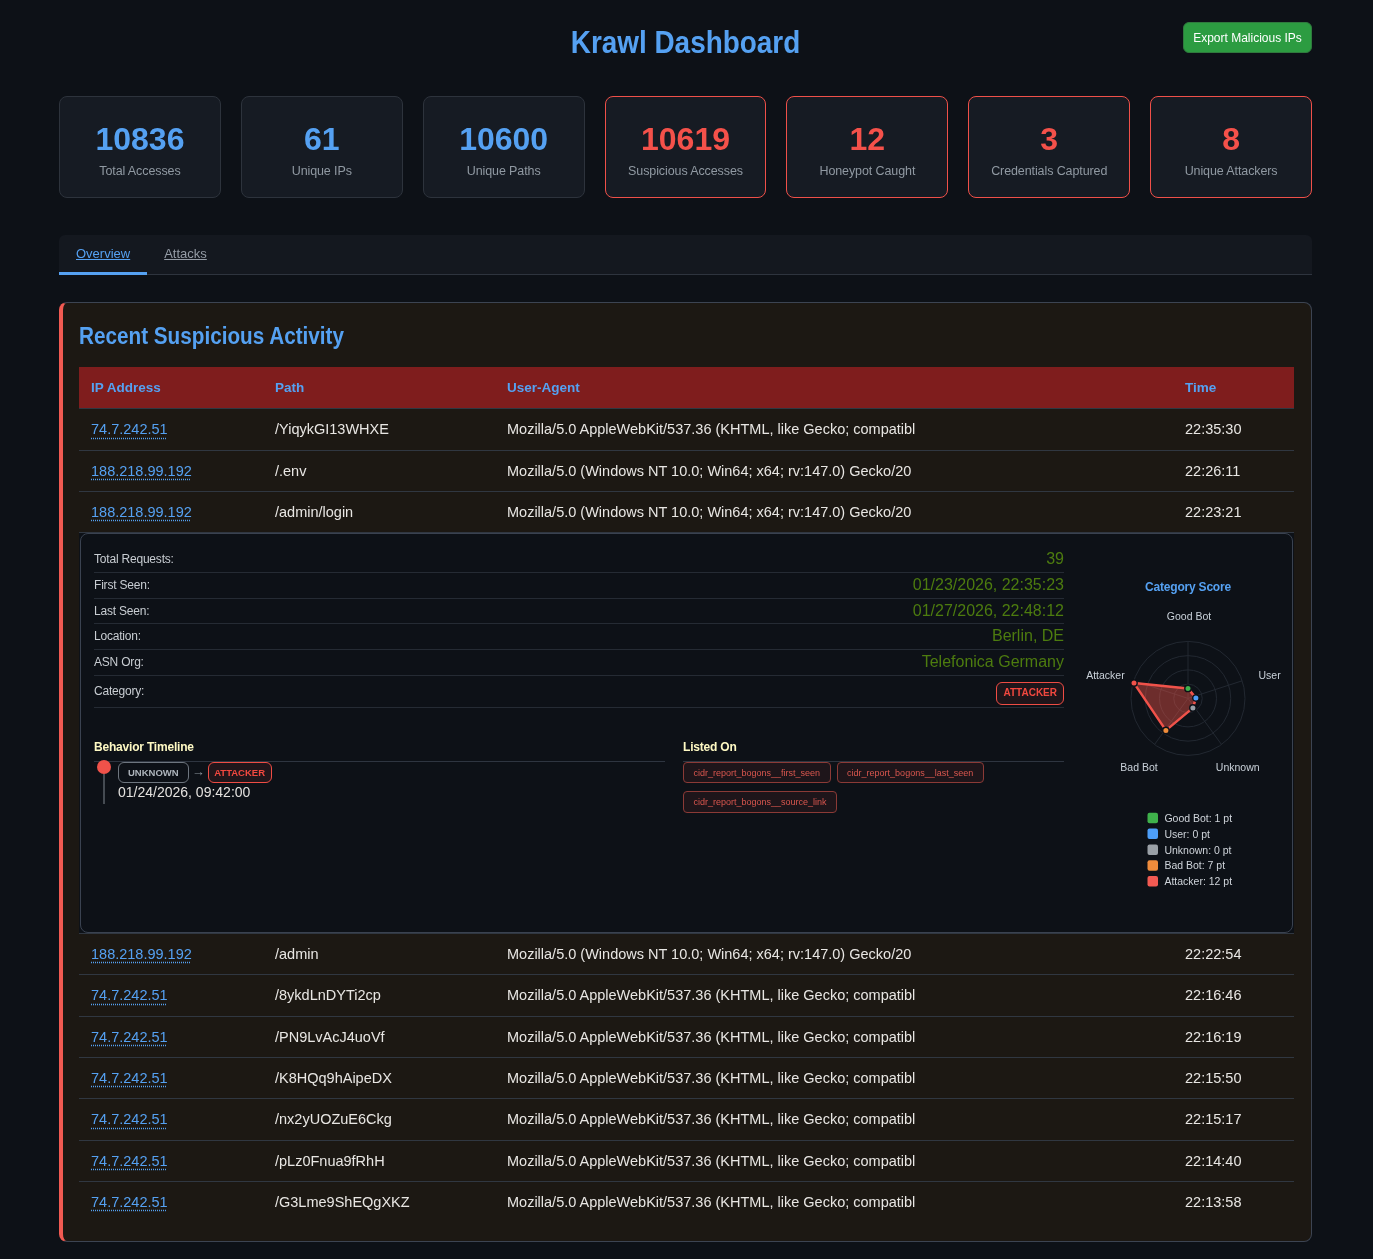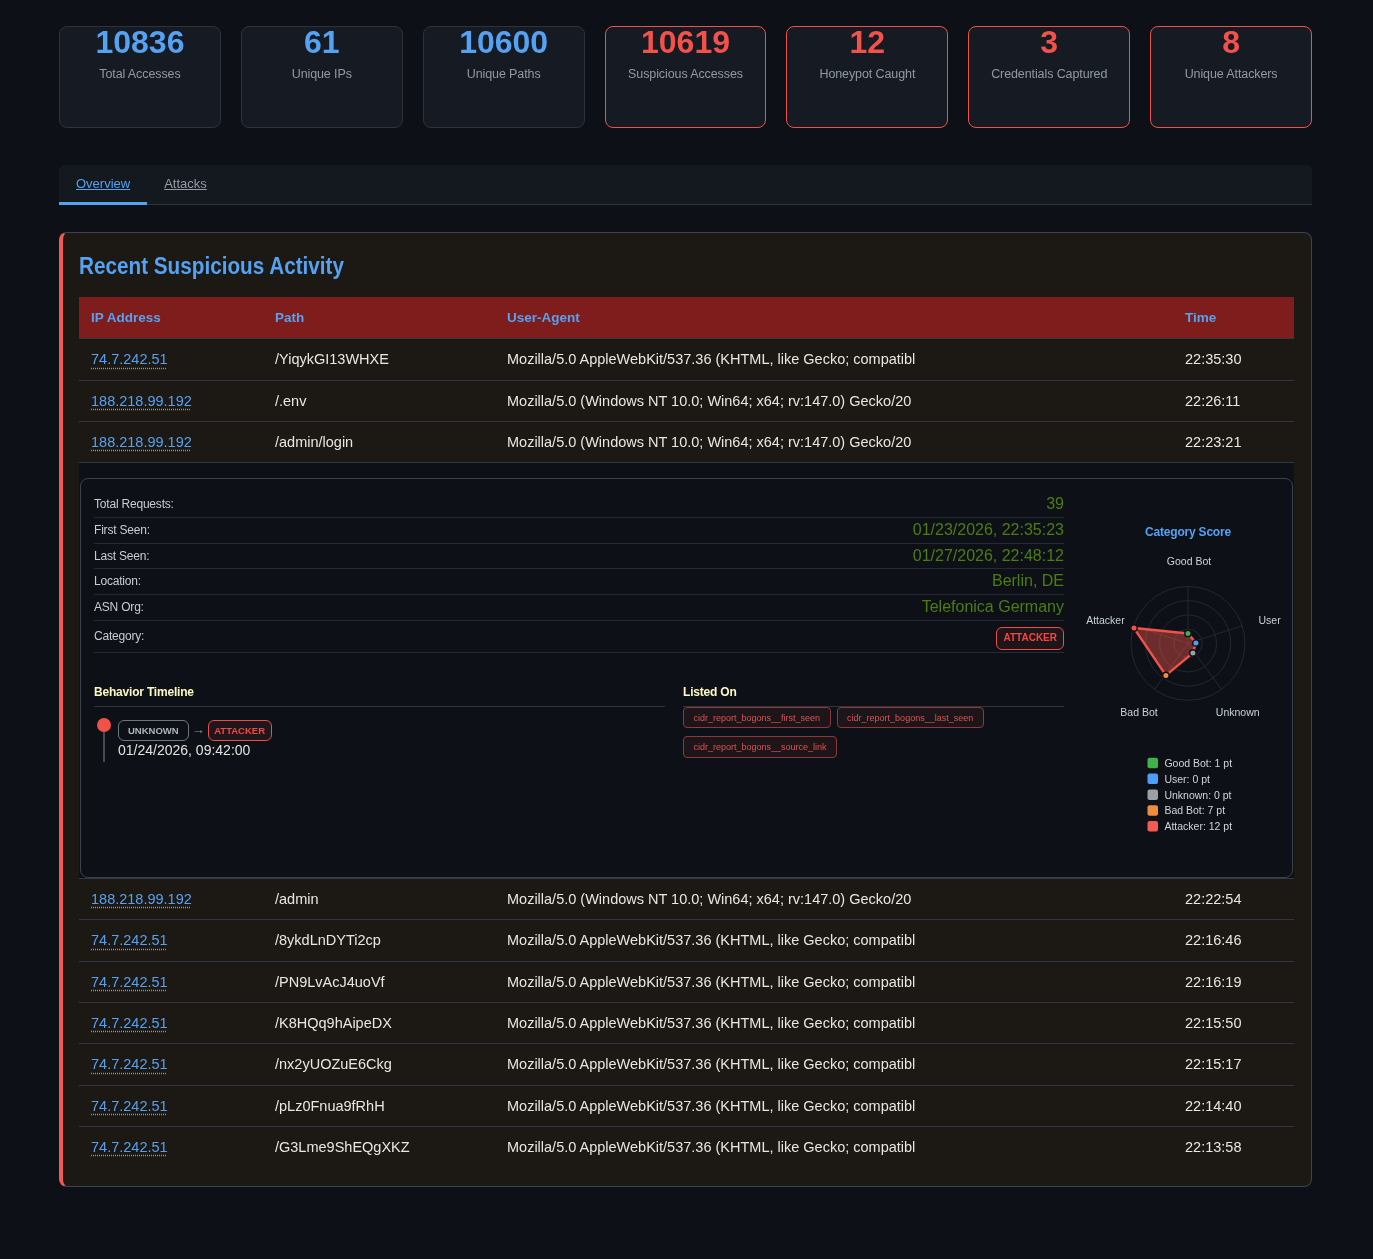--- a/index.html
+++ b/index.html
@@ -3,62 +3,66 @@
 <meta charset="utf-8">
 <style>
 * { box-sizing: border-box; margin: 0; padding: 0; }
 html,body { width:1373px; height:1259px; background:#0d1117; font-family:"Liberation Sans", sans-serif; overflow:hidden; }
 .page { padding: 0 61px 0 59px; }
 .hdr { position:relative; height:70px; }
 .hdr h1 { position:absolute; left:0; right:0; top:25px; text-align:center; font-size:31px; font-weight:bold; color:#55a1f2; }
 .hdr h1 span { display:inline-block; transform:scaleX(0.9); }
 .export { position:absolute; right:0; top:22px; width:129px; height:31px; background:#2c9c41; color:#fff; border:1px solid #2f7a3d; border-radius:6px; font-size:12px; font-family:"Liberation Sans", sans-serif; }
 .stats { display:flex; gap:20px; margin-top:26px; }
-.card { flex:1; height:102px; background:#161b23; border:1px solid #2d333c; border-radius:8px; text-align:center; }
+.card { flex:1; height:102px; background:#161b23; border:1px solid #2d333c; border-radius:8px; text-align:center; padding-top:27px; }
 .card .num { font-size:32px; font-weight:bold; color:#55a1f2; line-height:30px; }
 .card .lbl { font-size:12.5px; color:#9099a2; margin-top:10px; letter-spacing:-0.1px; }
 .card.red { border-color:#ef5049; }
 .card.red .num { color:#f4514a; }
 .tabs { margin-top:37px; height:40px; background:#14181f; border-bottom:1px solid #2e343e; border-radius:6px 6px 0 0; display:flex; }
 .tab { height:40px; line-height:38px; padding:0 17px; font-size:13px; color:#959ca6; text-decoration:underline; }
 .tab.active { color:#55a1f2; border-bottom:3px solid #55a1f2; }
 .panel { margin-top:27px; background:#1c1813; border:1px solid #3c4452; border-left:4px solid #f15a52; border-radius:8px; padding:16px 18px 19px 16px; }
 .panel h2 { font-size:23px; font-weight:bold; color:#55a1f2; margin:4px 0 17px 0; }
 .panel h2 span { display:inline-block; transform:scaleX(0.9); transform-origin:0 50%; }
 table { width:100%; border-collapse:collapse; table-layout:fixed; }
 th { background:#7f1d1d; color:#55a1f2; font-size:13.5px; text-align:left; padding:12.5px 12px; line-height:16.3px; }
 td { font-size:14.5px; color:#e8e6e3; padding:12px; line-height:16.3px; border-top:1px solid #303741; white-space:nowrap; overflow:hidden; }
 col.c1{width:184px} col.c2{width:232px} col.c3{width:678px} col.c4{width:121px}
 a.ip { color:#55a1f2; text-decoration:underline dotted; text-underline-offset:3px; }
-tr.detail > td { background:#0d1117; padding:15px 0 0 0; }
+tr.detail > td { background:#0d1117; padding:0 0 0 0; }
 .dbox { border:1px solid #3a4250; border-radius:8px; background:#0d1117; margin:0 1px; padding:13px 14px 14px 13px; display:flex; height:400px; }
 .dleft { width:970px; }
 .kv { display:flex; justify-content:space-between; align-items:center; border-bottom:1px solid #252b34; min-height:25.7px; }
 .kv.cat { min-height:32.3px; }
 .kv .k { font-size:12px; letter-spacing:-0.2px; color:#c8cdd2; }
 .kv .v { font-size:16px; font-weight:normal; color:#4d7c0f; }
 .badge-att { display:inline-block; border:1px solid #ef4c44; color:#f2483f; background:rgba(240,74,66,0.08); font-size:10px; line-height:10px; font-weight:bold; border-radius:6px; padding:5.5px 6px; position:relative; top:2px; }
 .cols { display:flex; gap:18px; margin-top:32.5px; }
 .col-tl { width:571px; }
 .col-li { width:381px; }
 .sechead { font-size:12px; letter-spacing:-0.2px; line-height:14px; font-weight:bold; color:#fef9c3; padding-bottom:6.7px; border-bottom:1px solid #2e3540; }
-.tl-item { position:relative; padding-left:24px; margin-top:13px; }
+.tl-item { position:relative; padding-left:24px; }
 .tl-dot { position:absolute; left:2.5px; top:-2px; width:14px; height:14px; border-radius:50%; background:#f0524a; }
 .tl-line { position:absolute; left:9px; top:12px; width:2px; height:29.5px; background:#454b52; }
 .b-unk { display:inline-block; border:1px solid #6e767f; color:#aeb5bc; font-size:9.5px; line-height:11px; font-weight:bold; border-radius:6px; padding:4px 9px; }
 .b-att { display:inline-block; border:1px solid #ef4c44; color:#f2483f; background:rgba(248,81,73,0.09); font-size:9.5px; line-height:11px; font-weight:bold; border-radius:6px; padding:4px 5.5px; }
 .tl-arrow { color:#8b949e; font-size:13px; margin:0 3px; }
 .tl-date { font-size:14px; color:#e4e2df; margin-top:1px; }
 .li-badges { display:flex; flex-wrap:wrap; gap:8px 6px; }
 .li-b { border:1px solid #8b3a36; color:#d9564e; background:rgba(248,81,73,0.07); font-size:9px; line-height:10px; border-radius:4px; padding:4.7px 9.5px; }
 .dright { width:206px; margin-left:21px; }
 </style>
 </head>
 <body>
 <div class="page">
+  <div class="hdr">
+    <h1><span>Krawl Dashboard</span></h1>
+    <button class="export">Export Malicious IPs</button>
+  </div>
   <div class="stats">
     <div class="card">
         <div class="num">10836</div>
         <div class="lbl">Total Accesses</div>
       </div>
     <div class="card">
         <div class="num">61</div>
         <div class="lbl">Unique IPs</div>
       </div>
     <div class="card">

